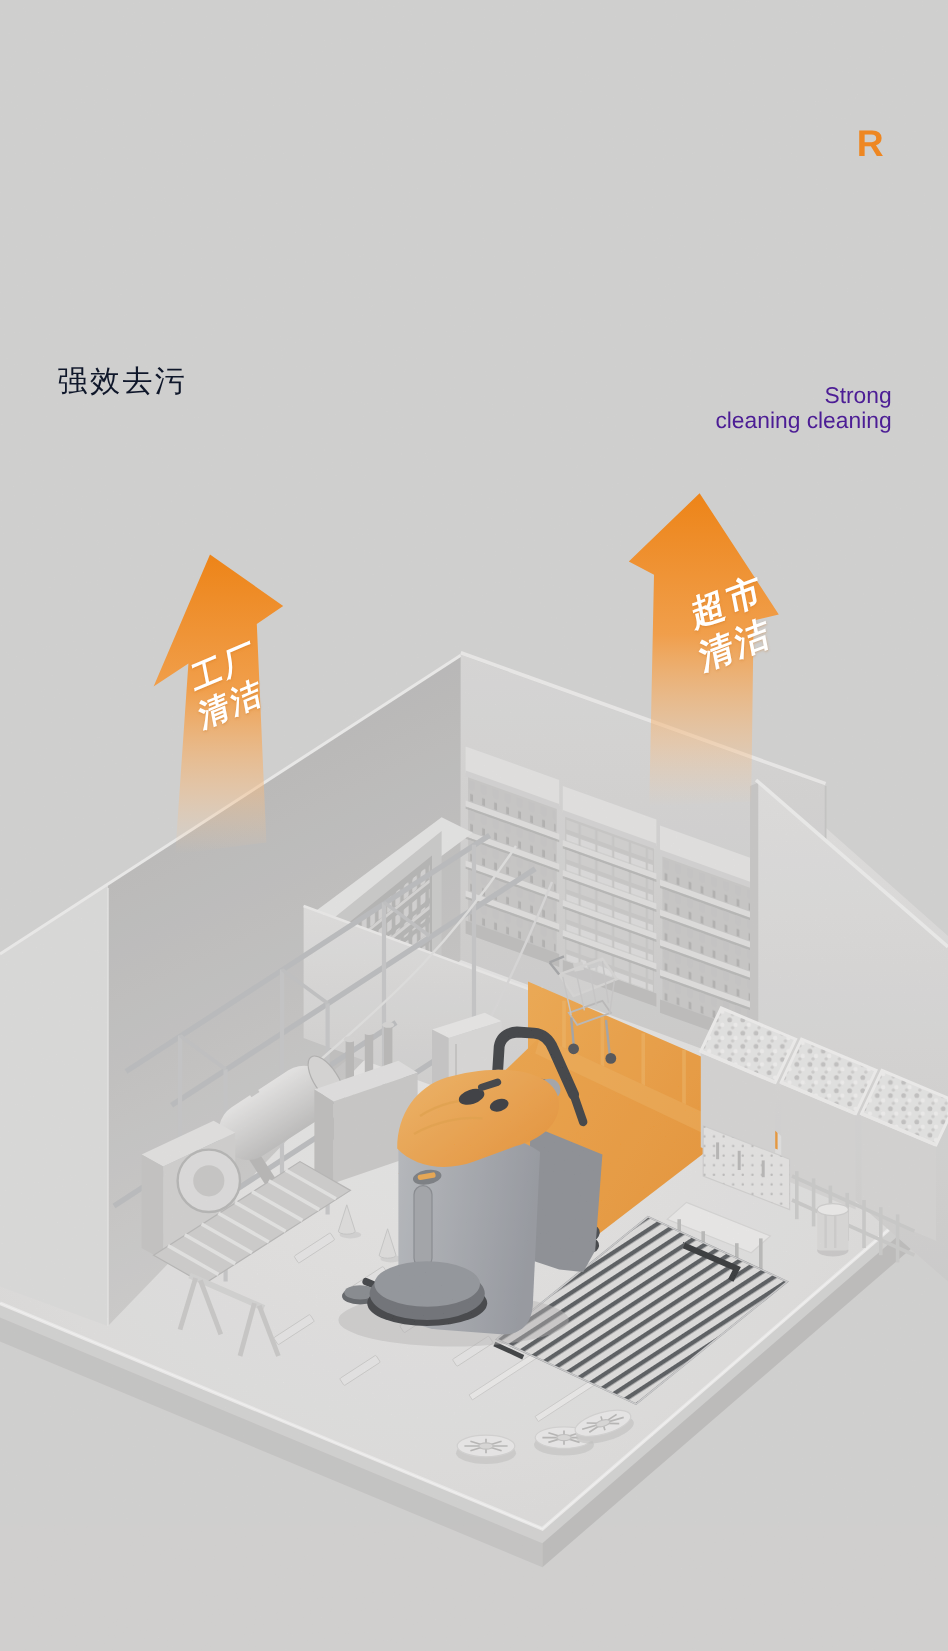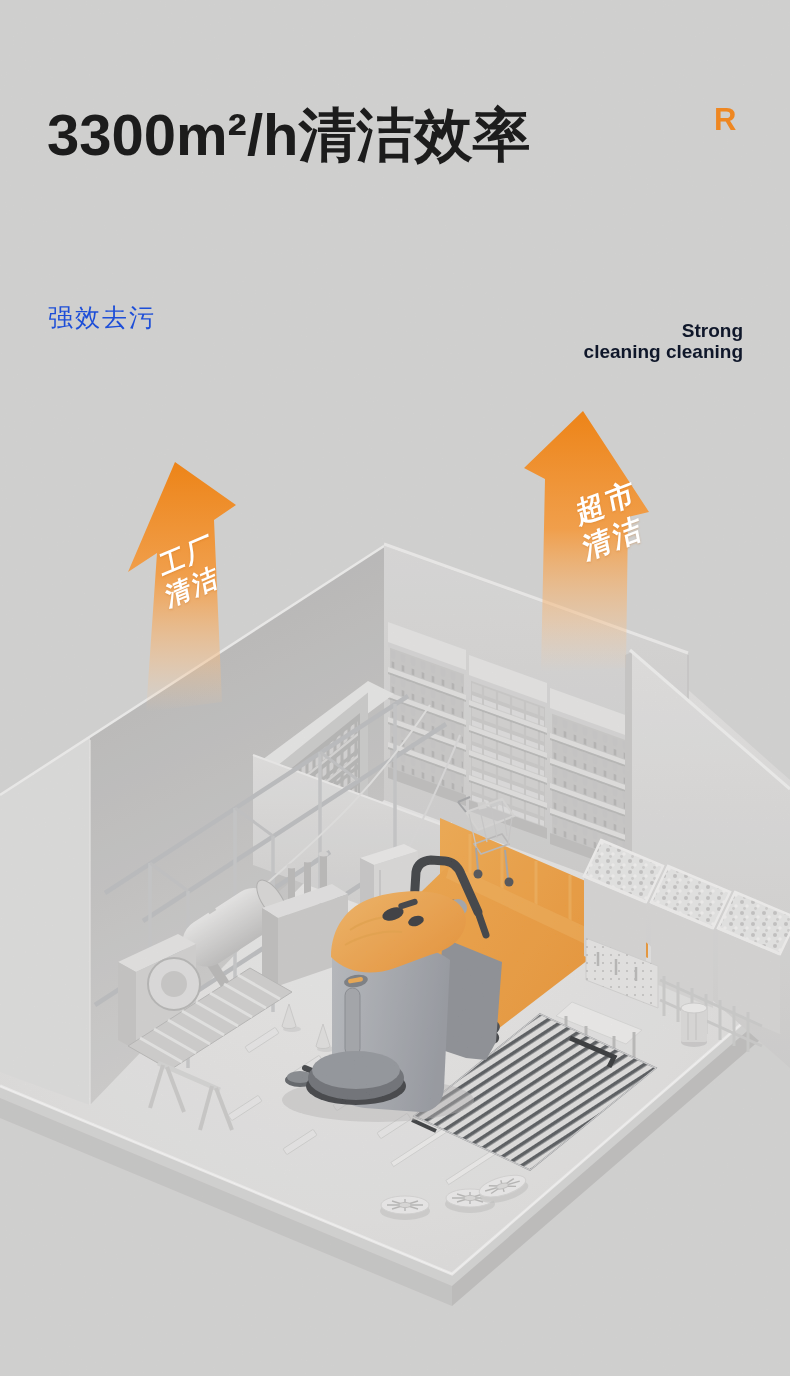--- a/index.html
+++ b/index.html
@@ -10,25 +10,25 @@
   }
   #scene-svg{position:absolute;left:0;top:0;z-index:1;}
   .overlay{position:absolute;z-index:2;}
   .headline{
     left:47px;top:94px;
     font-size:58px;line-height:82px;font-weight:800;
     color:#1c1c1c;letter-spacing:0px;white-space:nowrap;
   }
   .subheading{
     left:48px;top:301px;
-    font-size:25px;font-weight:500;color:#1d4ed8;letter-spacing:2px;
+    font-size:25px;font-weight:500;color:#0f172a;letter-spacing:2px;
   }
   .tagline{
     right:47px;top:320px;text-align:right;
-    font-size:19px;line-height:21px;color:#0f172a;font-weight:700;
+    font-size:19px;line-height:21px;color:#4c1d95;font-weight:400;
   }
   .brand-logo{
     left:714px;top:102px;
     font-size:31px;font-weight:900;color:#ee8722;letter-spacing:-1px;
   }
   .arrow-label{
     color:#ffffff;font-weight:800;text-align:center;
     text-shadow:0 1px 2px rgba(200,110,20,.35);
   }
   .arrow-label div{white-space:nowrap;}
@@ -495,21 +495,20 @@
 
   <rect width="790" height="1376" filter="url(#grain)" opacity="0.2"></rect>
 
   <polygon points="175,462 236,505 214,520 222,702 146,712 157,553 128,572" fill="url(#gArrow)"></polygon>
   <polygon points="583,411 649,512 628,517 626,668 541,672 545,479 524,468" fill="url(#gArrow)"></polygon>
 </svg>
 
 <div class="overlay brand-logo">R</div>
 
 <div class="overlay headline">
-  <div>3300m²/h清洁效率</div>
 </div>
 
 <div class="overlay subheading">强效去污</div>
 
 <div class="overlay tagline">
   <div>Strong</div>
   <div>cleaning cleaning</div>
 </div>
 
 <div class="overlay arrow-label arrow-label-left">

